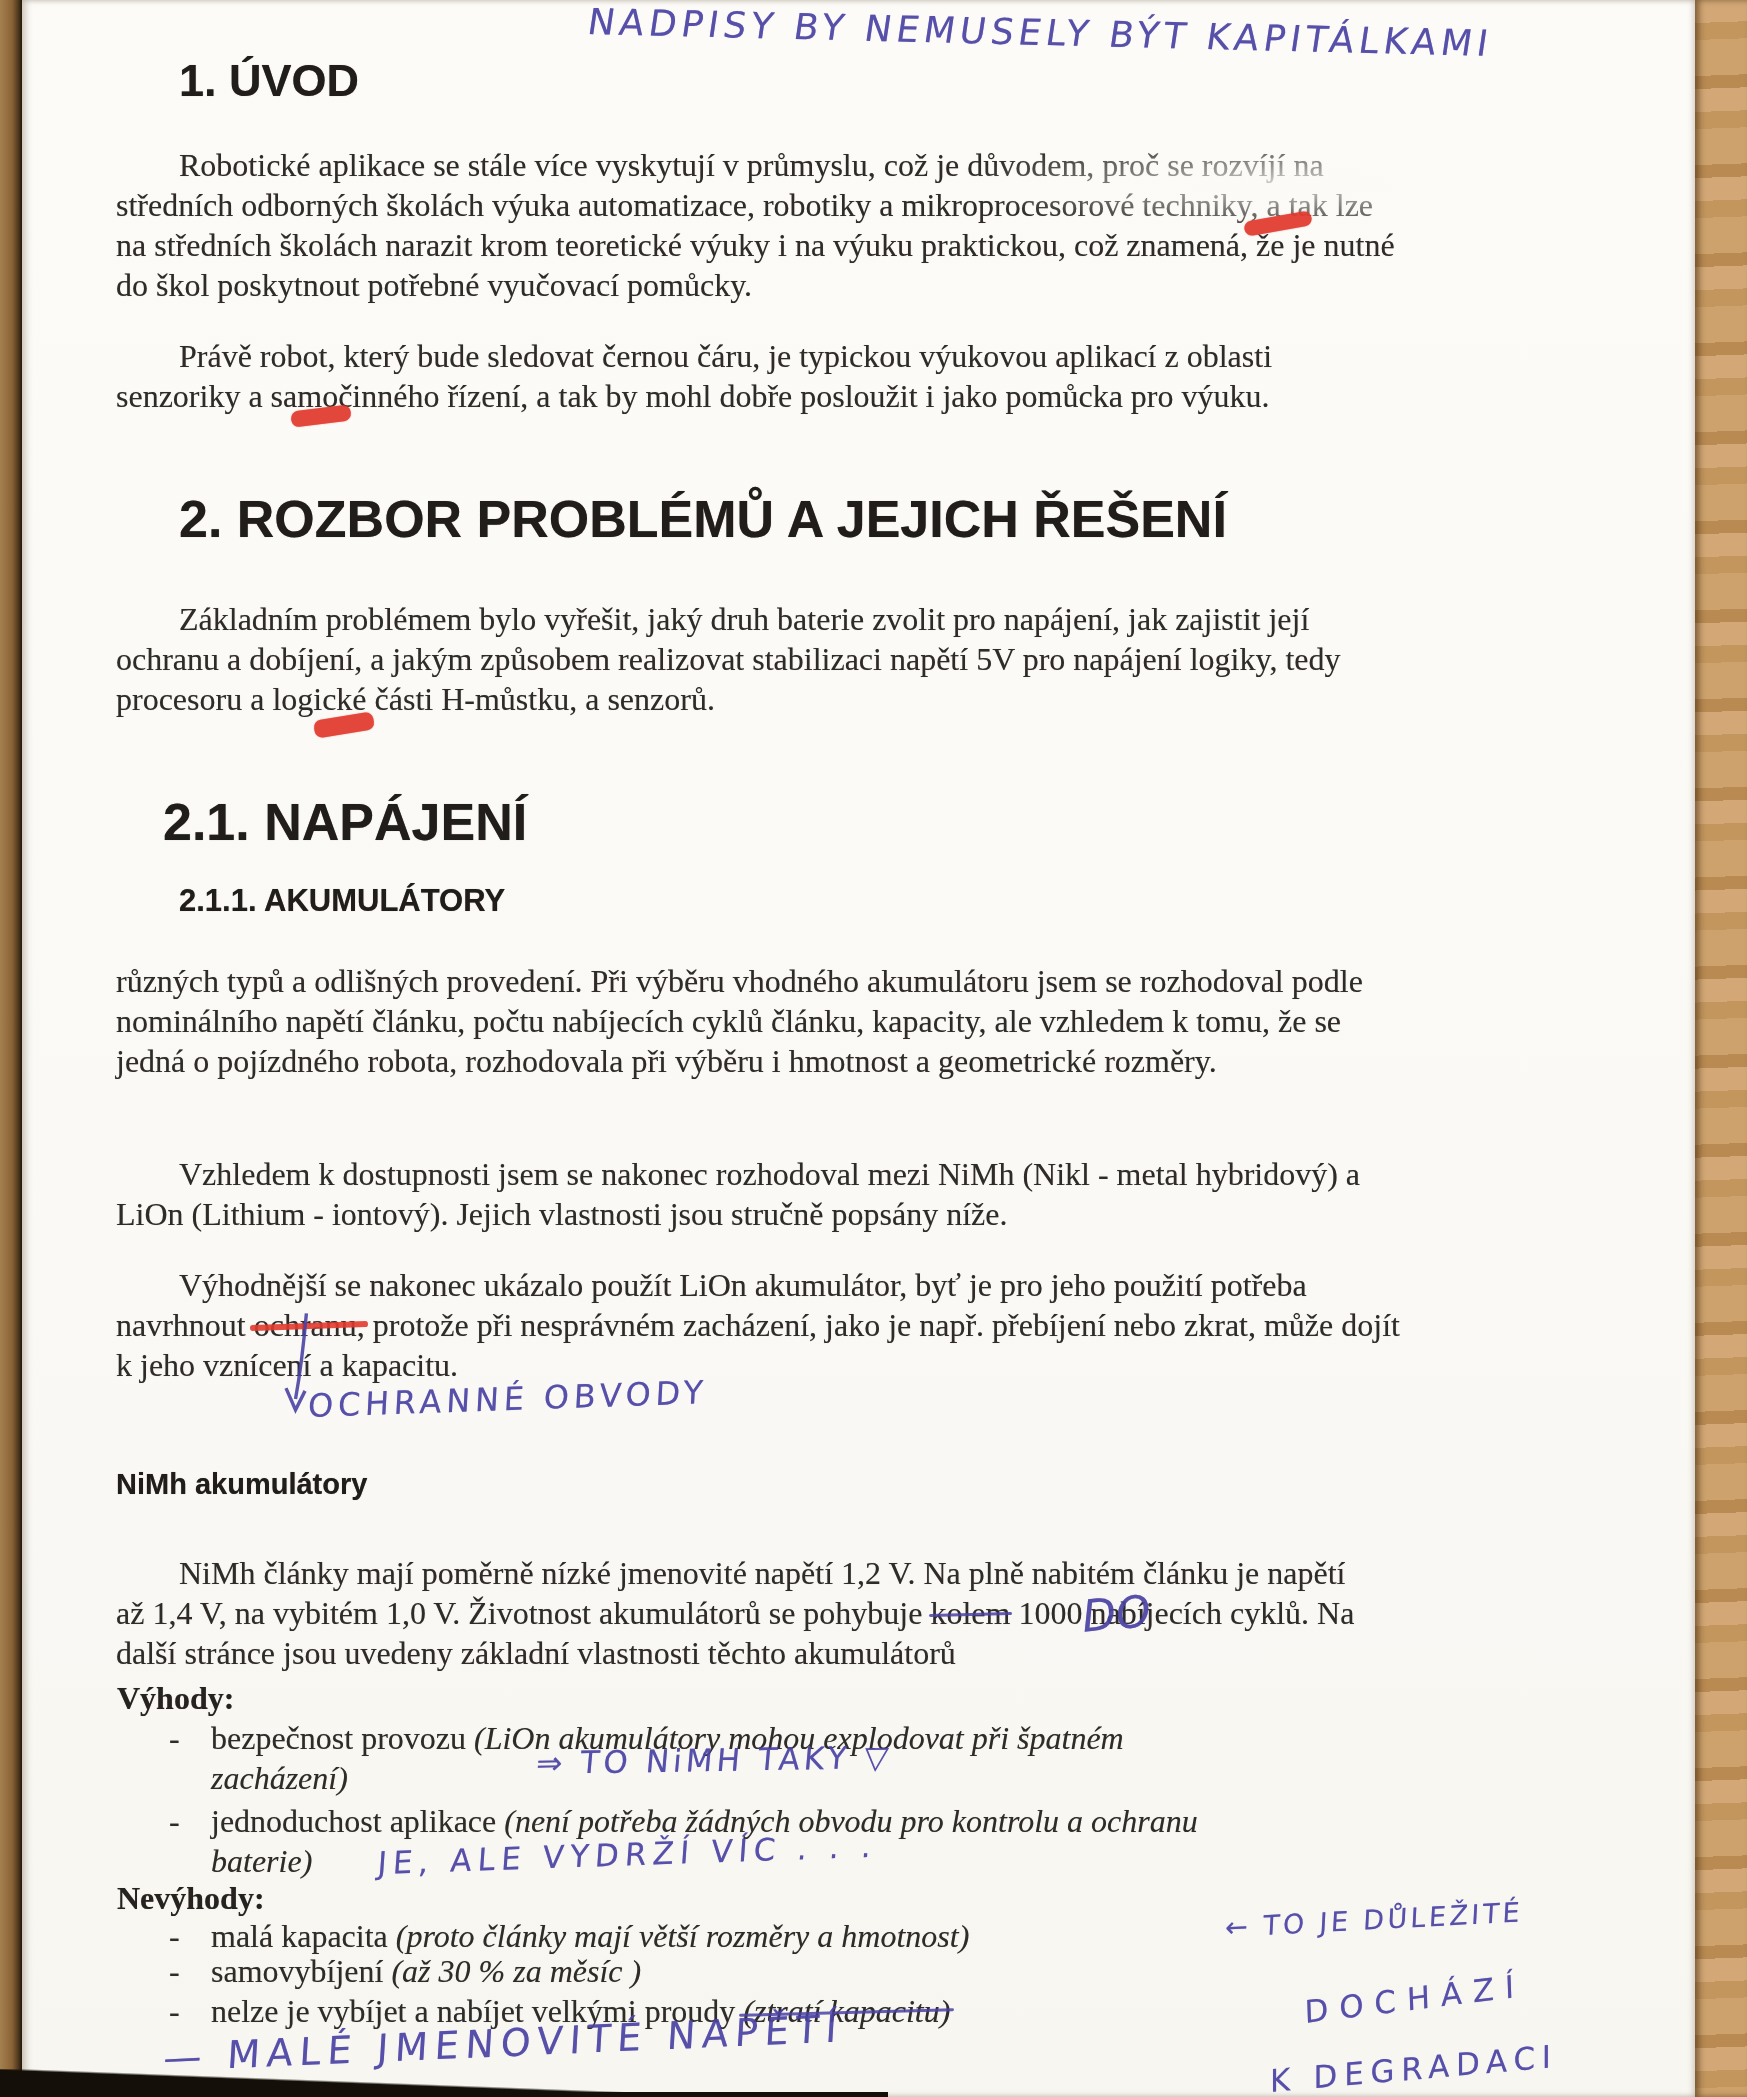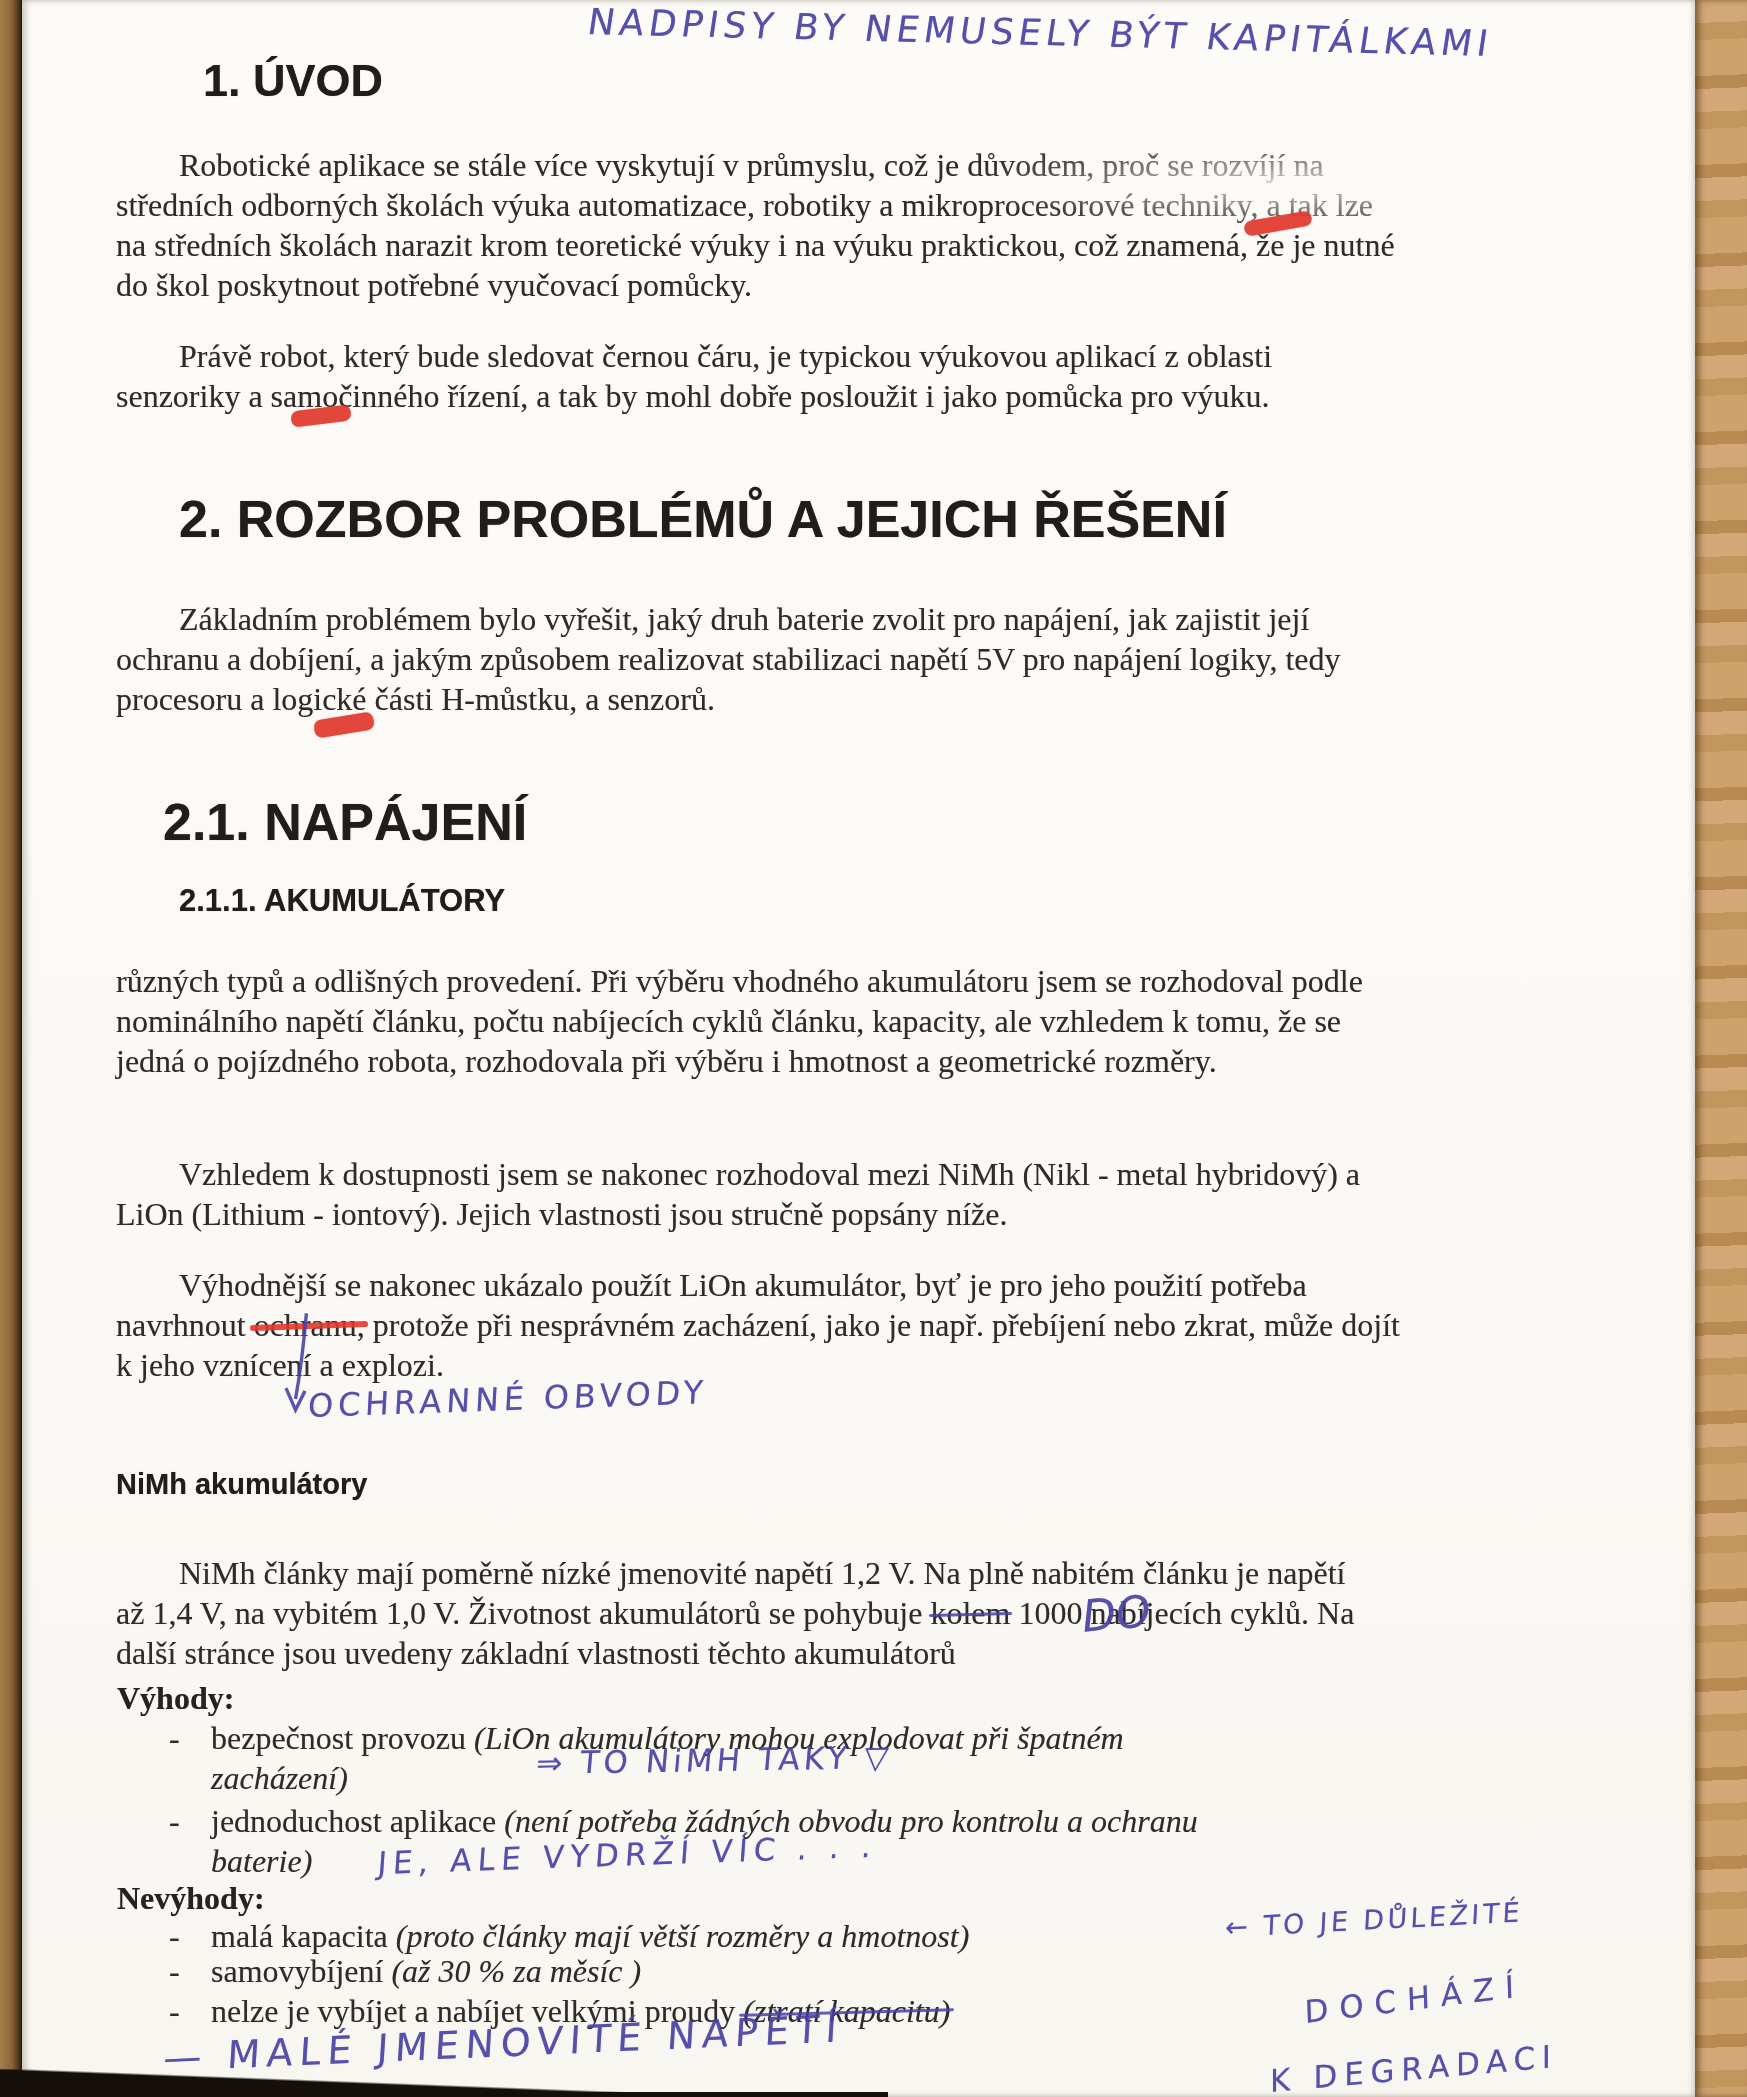--- a/index.html
+++ b/index.html
@@ -70,21 +70,21 @@
 <body>
 
 <div class="page">
 
   <div class="wood-left"></div>
   <div class="wood-right"></div>
   <div class="paper"></div>
 
   <div class="hand" style="left:591px; top:1.4px; font-size:36px; letter-spacing:4.8px; transform:rotate(1.4deg) skewX(-7deg);">NADPISY BY NEMUSELY BÝT KAPITÁLKAMI</div>
 
-  <div class="h-sans" style="left:179px; top:55px; font-size:45px;margin-left:24px;">1. ÚVOD</div>
+  <div class="h-sans" style="left:179px; top:55px; font-size:45px;">1. ÚVOD</div>
 
   <div class="para" style="left:116px; top:145px;">
     <div class="tl indent">Robotické aplikace se stále více vyskytují v průmyslu, což je důvodem, proč se rozvíjí na</div>
     <div class="tl">středních odborných školách výuka automatizace, robotiky a mikroprocesorové techniky, a tak lze</div>
     <div class="tl">na středních školách narazit krom teoretické výuky i na výuku praktickou, což znamená, že je nutné</div>
     <div class="tl">do škol poskytnout potřebné vyučovací pomůcky.</div>
   </div>
   <div class="fade" style="left:956px; top:133px; width:669px; height:102px;"></div>
   <div class="rmark" style="left:1244px; top:216px; width:68px; height:15px; transform:rotate(-10deg);"></div>
 
@@ -113,21 +113,21 @@
   </div>
 
   <div class="para" style="left:116px; top:1154px;">
     <div class="tl indent">Vzhledem k dostupnosti jsem se nakonec rozhodoval mezi NiMh (Nikl - metal hybridový) a</div>
     <div class="tl">LiOn (Lithium - iontový). Jejich vlastnosti jsou stručně popsány níže.</div>
   </div>
 
   <div class="para" style="left:116px; top:1265px;">
     <div class="tl indent">Výhodnější se nakonec ukázalo použít LiOn akumulátor, byť je pro jeho použití potřeba</div>
     <div class="tl"><span>navrhnout </span><span class="strike-red">ochranu,</span><span> protože při nesprávném zacházení, jako je např. přebíjení nebo zkrat, může dojít</span></div>
-    <div class="tl">k jeho vznícení a explozi.</div>
+    <div class="tl">k jeho vznícení a kapacitu.</div>
   </div>
 
   <svg class="arrow-svg" style="left:279px; top:1312px;" width="48" height="102" viewBox="0 0 70 150">
     <path d="M40 2 C36 48 30 95 24 128" stroke="#4a42a4" stroke-width="5" fill="none" opacity="0.9"></path>
     <path d="M10 112 L24 144 L38 116" stroke="#4a42a4" stroke-width="5" fill="none" opacity="0.9"></path>
   </svg>
   <div class="hand" style="left:309px; top:1387px; font-size:32px; letter-spacing:4.8px; transform:rotate(-2deg) skewX(-5deg);">OCHRANNÉ OBVODY</div>
 
   <div class="h-sans" style="left:116px; top:1468px; font-size:29px;">NiMh akumulátory</div>
 

